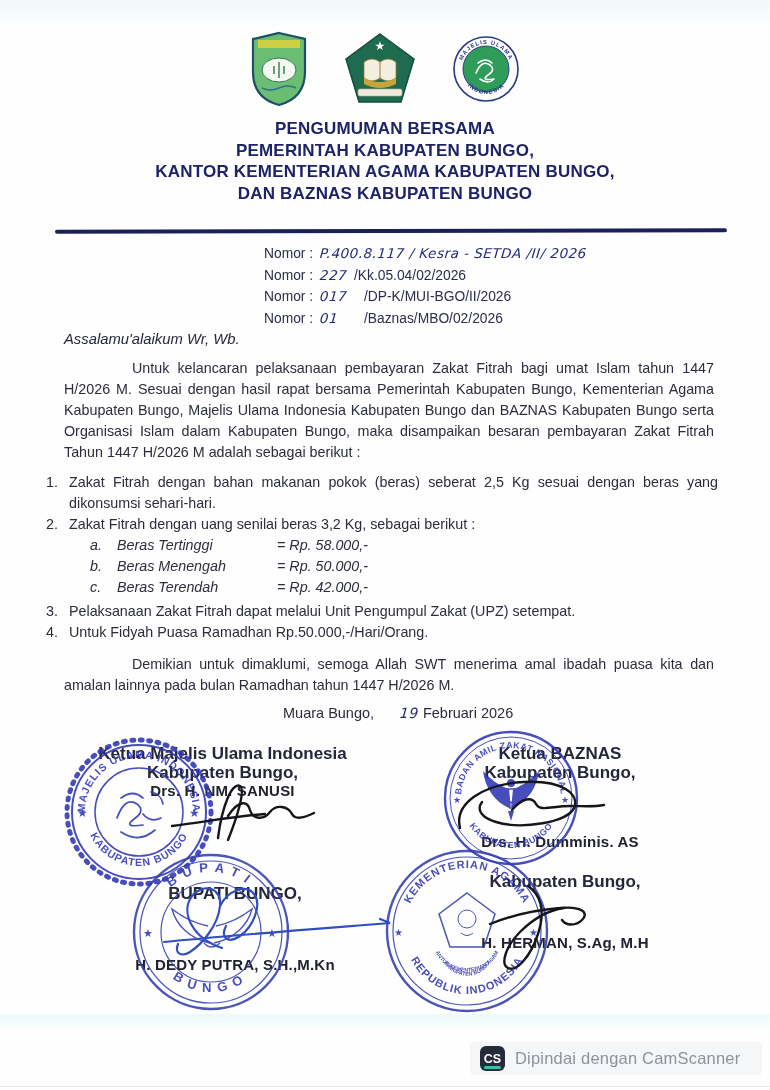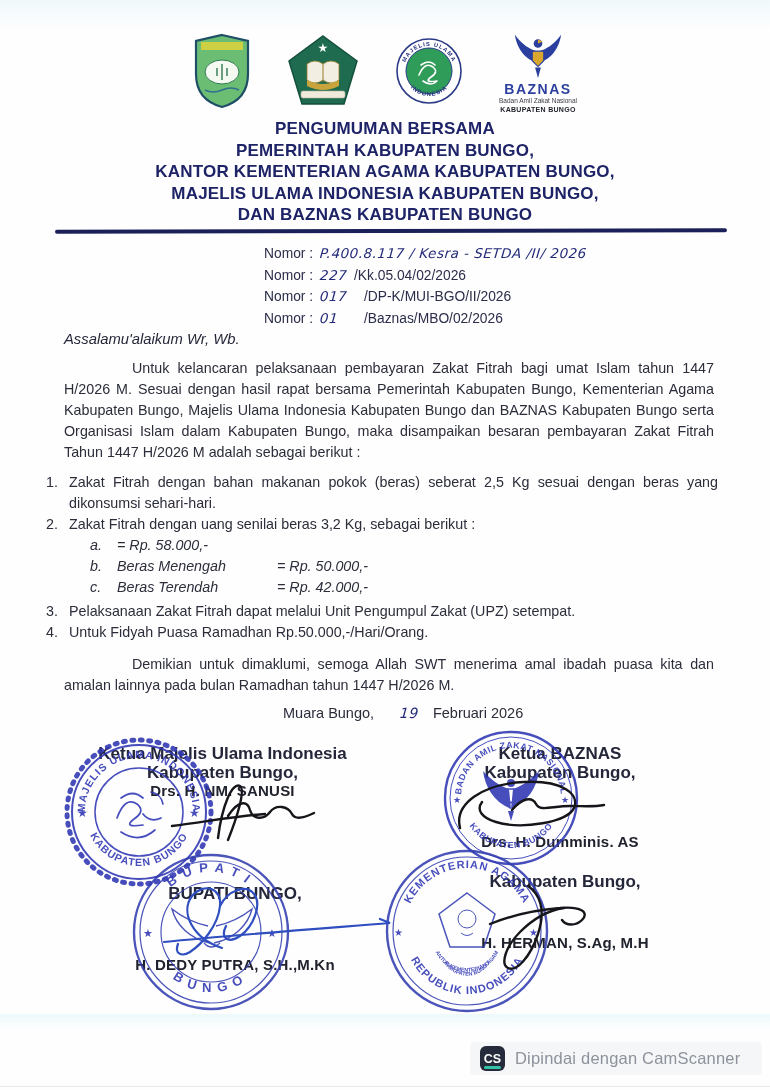--- a/index.html
+++ b/index.html
@@ -40,21 +40,21 @@
   .li .num{flex:none;width:23px;}
   .li .txt{flex:1;text-align:justify;}
   .sub{display:flex;padding-left:44px;font-style:italic;}
   .sub .letter{flex:none;width:27px;}
   .sub .name{flex:none;width:160px;}
   .li.item3{margin-top:3px;}
 
   
   .dateline{position:absolute;top:705px;left:283px;font-size:14.5px;color:#2b2d3a;}
   .dateline .day{margin-left:26px;font-size:14px;}
-  .dateline .monthyear{margin-left:14px;}
+  .dateline .monthyear{margin-left:4px;}
 
   
   .sigblock{position:absolute;text-align:center;z-index:2;}
   .sigblock .role{font-weight:bold;font-size:17px;line-height:19px;color:#24263a;}
   .sigblock .sname{font-weight:bold;font-size:15px;color:#20222d;letter-spacing:0.2px;}
   .sigblock.mui{left:95px;top:744px;width:255px;}
   .sigblock.mui .sname{}
   .sigblock.baznas{left:450px;top:744px;width:220px;}
   .sigblock.baznas .sname{margin-top:51px;}
   .sigblock.bupati{left:120px;top:884px;width:230px;}
@@ -103,40 +103,26 @@
         <path id="muiLT" d="M 9 34 A 25 25 0 1 1 59 34"></path>
         <path id="muiLB" d="M 9 34 A 25 25 0 0 0 59 34"></path>
       </defs>
       <circle cx="34" cy="34" r="32" fill="#ffffff" stroke="#2a3a86" stroke-width="1.6"></circle>
       <circle cx="34" cy="34" r="23" fill="#2f9c59" stroke="#2a3a86" stroke-width="1"></circle>
       <text font-size="5.8" font-weight="bold" fill="#26337d" letter-spacing="1"><textPath href="#muiLT" startOffset="50%" text-anchor="middle">MAJELIS ULAMA</textPath></text>
       <text font-size="5.8" font-weight="bold" fill="#26337d" letter-spacing="1"><textPath href="#muiLB" startOffset="50%" text-anchor="middle">INDONESIA</textPath></text>
       <path d="M24 38 q6 -14 14 -8 q6 5 -2 10 q-8 6 6 4 M26 28 q8 -6 14 0 M28 44 q8 6 14 0" stroke="#ffffff" stroke-width="1.6" fill="none" stroke-linecap="round"></path>
     </svg>
 
-    <div class="logo baznas-logo">
-      <svg width="60" height="50" viewBox="0 0 60 52">
-        <path d="M30 34 C 18 32 8 20 6 5 C 14 16 22 20 28 22 Z" fill="#2b3f9e"></path>
-        <path d="M30 34 C 42 32 52 20 54 5 C 46 16 38 20 32 22 Z" fill="#2b3f9e"></path>
-        <circle cx="30" cy="14" r="4.5" fill="#2b3f9e"></circle>
-        <path d="M30 10 l5 2 l-5 2 z" fill="#d9a72e"></path>
-        <path d="M24 22 h12 v10 l-6 6 l-6 -6 z" fill="#d9a72e" stroke="#2b3f9e" stroke-width="1.2"></path>
-        <path d="M27 39 l3 11 l3 -11 z" fill="#2b3f9e"></path>
-      </svg>
-      <div class="baznas-title">BAZNAS</div>
-      <div class="baznas-sub1">Badan Amil Zakat Nasional</div>
-      <div class="baznas-sub2">KABUPATEN BUNGO</div>
-    </div>
   </div>
 
   <div class="title-block">
     <div>PENGUMUMAN BERSAMA</div>
     <div>PEMERINTAH KABUPATEN BUNGO,</div>
     <div>KANTOR KEMENTERIAN AGAMA KABUPATEN BUNGO,</div>
-    <div>MAJELIS ULAMA INDONESIA KABUPATEN BUNGO,</div>
     <div>DAN BAZNAS KABUPATEN BUNGO</div>
   </div>
   <div class="rule"></div>
 
   <div class="nomor-block">
     <div class="nomor-row">
       <span class="nlabel">Nomor :</span><span class="hand">P.400.8.117 / Kesra - SETDA /II/ 2026</span><span></span>
     </div>
     <div class="nomor-row">
       <span class="nlabel">Nomor :</span><span class="hand midnum">227</span><span>/Kk.05.04/02/2026</span>
@@ -156,20 +142,21 @@
     <div class="li">
       <span class="num">1.</span>
       <span class="txt">Zakat Fitrah dengan bahan makanan pokok (beras) seberat 2,5 Kg sesuai dengan beras yang dikonsumsi sehari-hari.</span>
     </div>
     <div class="li">
       <span class="num">2.</span>
       <span class="txt">Zakat Fitrah dengan uang senilai beras 3,2 Kg, sebagai berikut :</span>
     </div>
     <div class="sub">
       <span class="letter">a.</span>
+      <span class="name">Beras Tertinggi</span>
       <span class="val">= Rp. 58.000,-</span>
     </div>
     <div class="sub">
       <span class="letter">b.</span>
       <span class="name">Beras Menengah</span>
       <span class="val">= Rp. 50.000,-</span>
     </div>
     <div class="sub">
       <span class="letter">c.</span>
       <span class="name">Beras Terendah</span>

